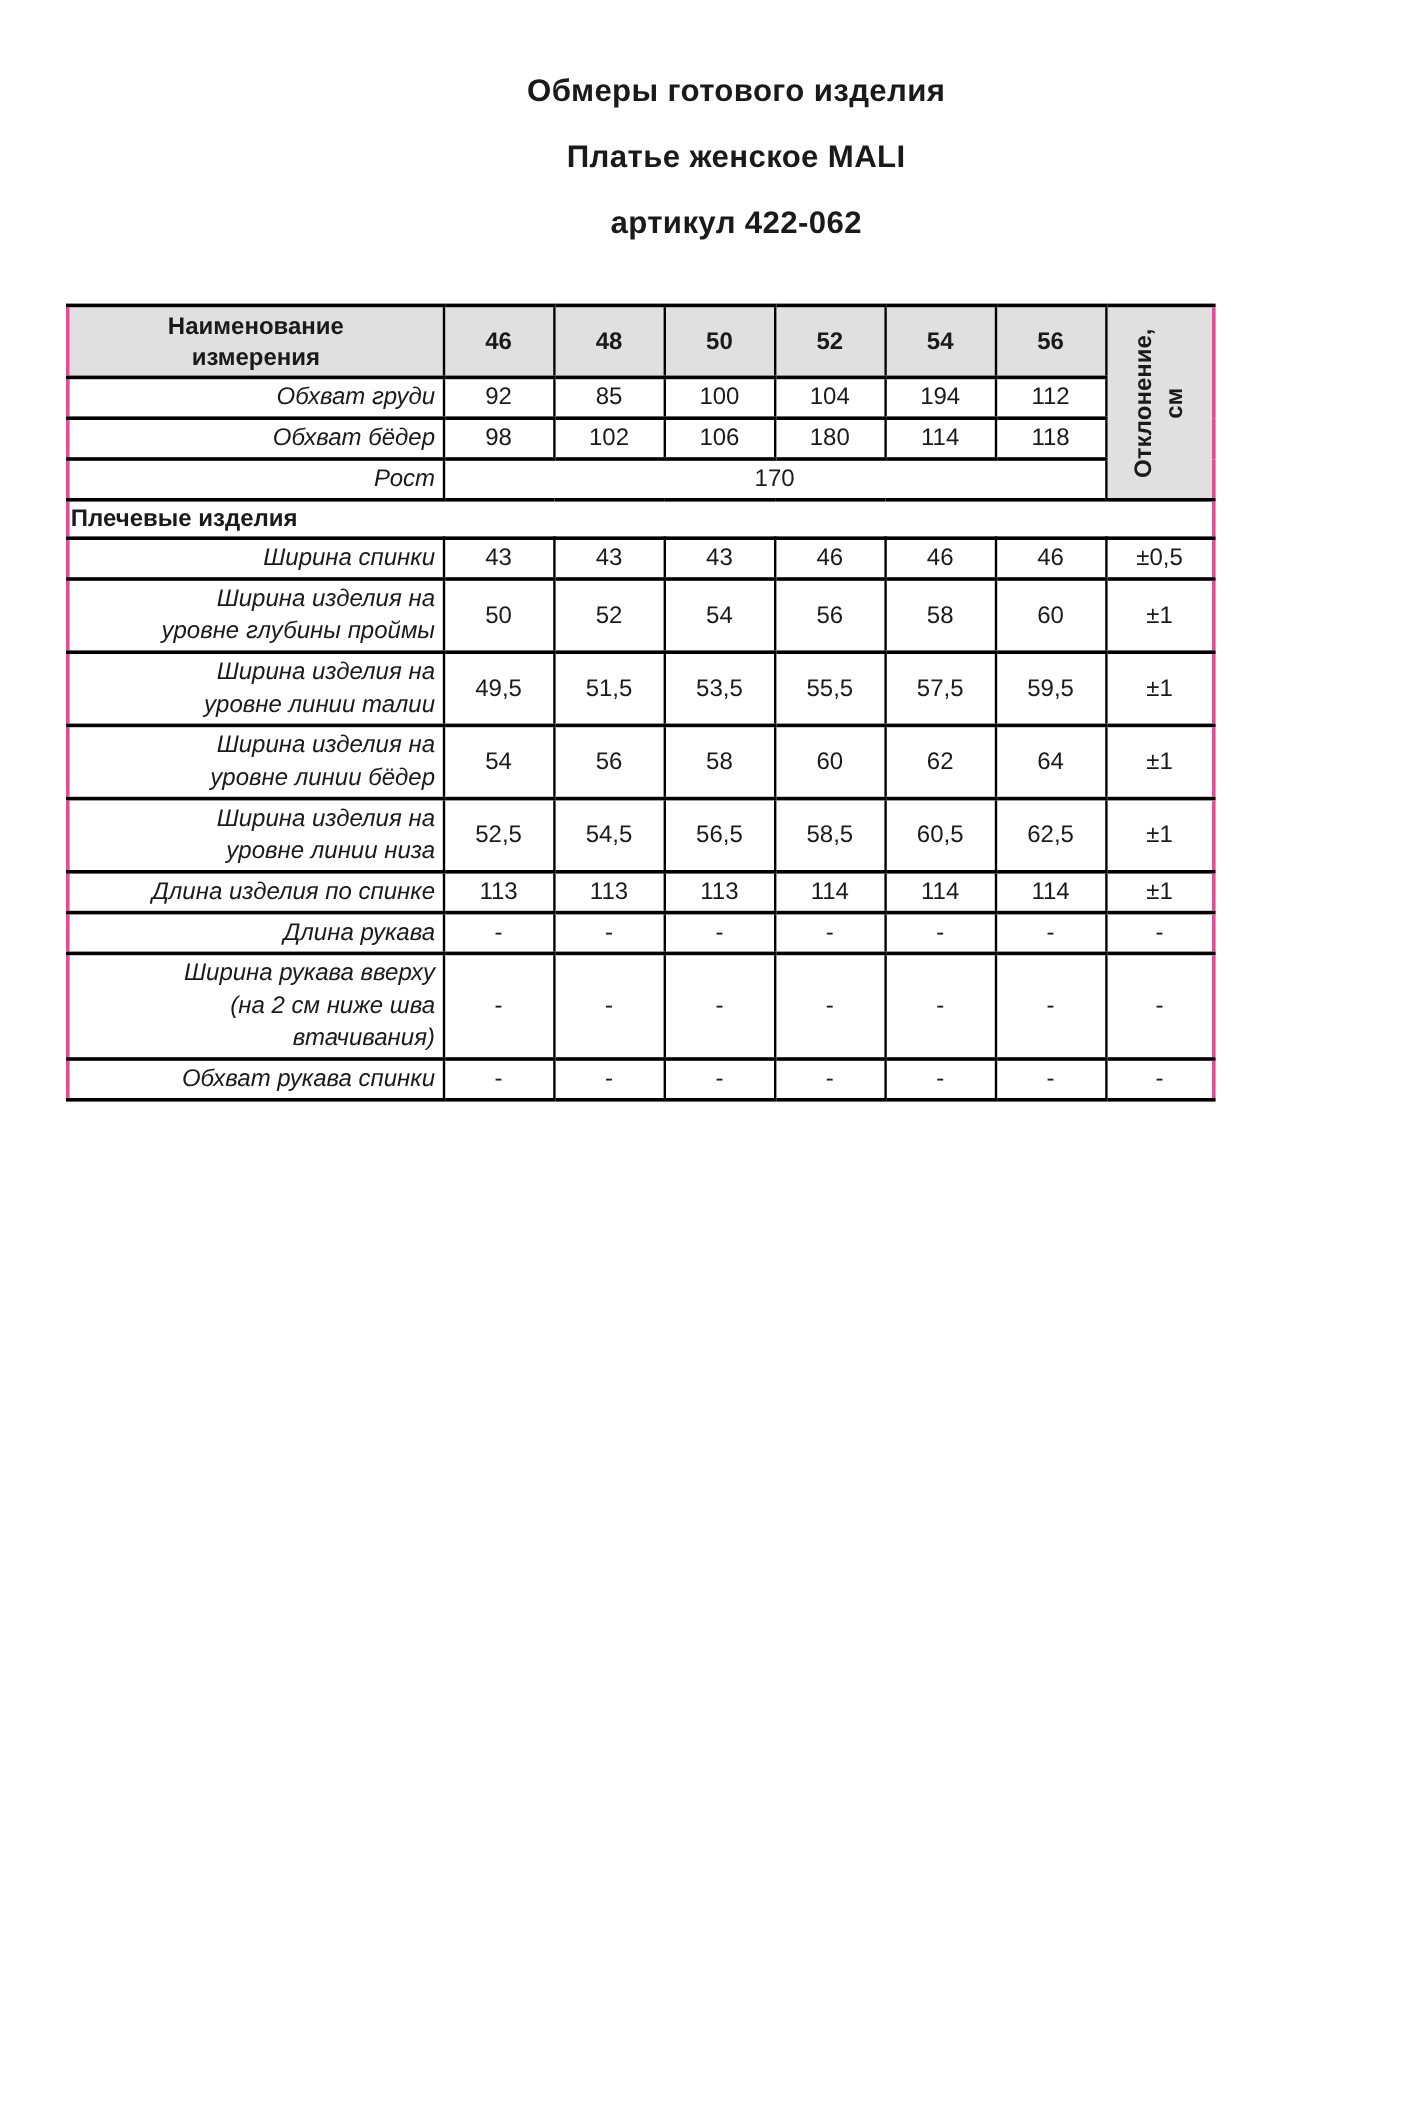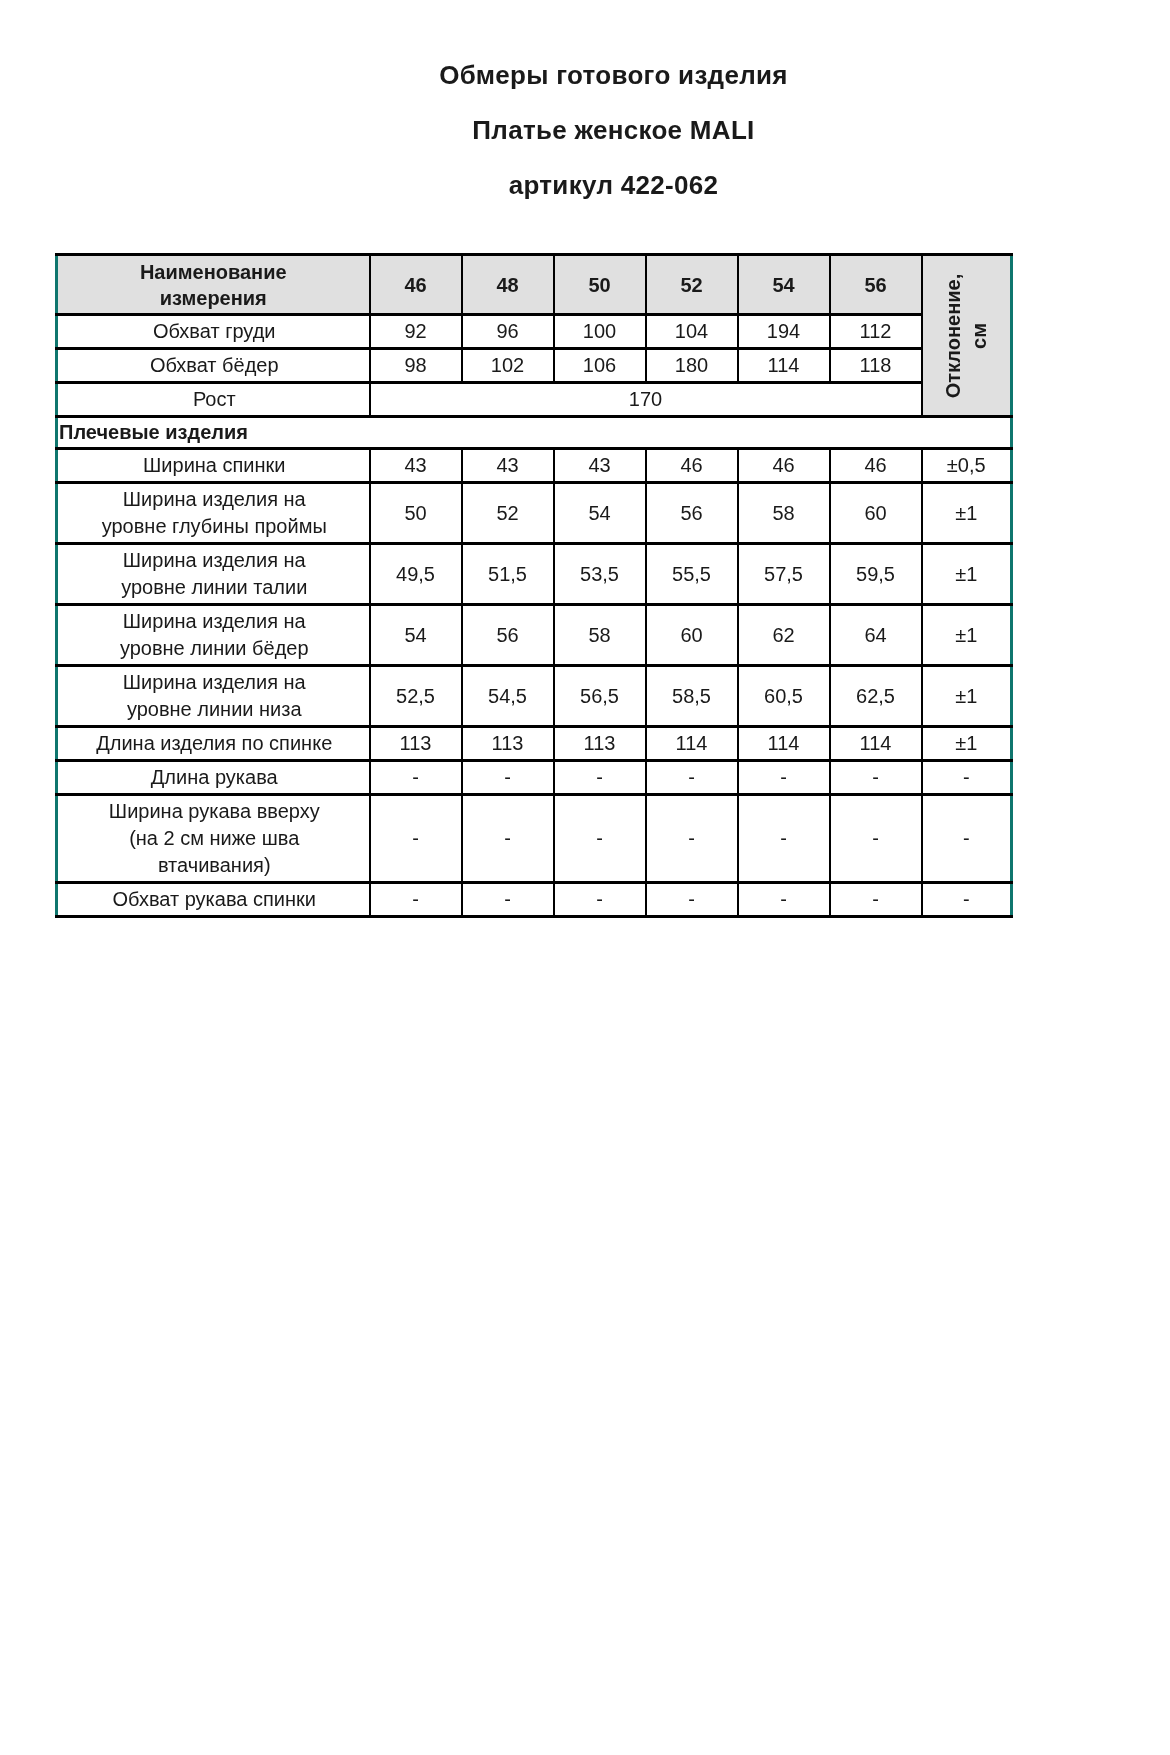--- a/index.html
+++ b/index.html
@@ -16,21 +16,21 @@
     text-align: center;
     font-weight: bold; font-size: 26px;
     letter-spacing: 0.3px;
     white-space: nowrap;
   }
   table.size-table {
     margin-top: 40px;
     border-collapse: collapse;
     table-layout: fixed;
     width: 955px;
-    border: 3px solid #0f766e;
+    border: 3px solid #ec4899;
   }
   table.size-table td {
     border-top: 3px solid #000;
     border-bottom: 3px solid #000;
     border-left: 2px solid #000;
     border-right: 2px solid #000;
     vertical-align: middle;
     font-size: 20px;
     overflow: hidden;
   }
@@ -39,25 +39,26 @@
   .r-2  { height: 56px; }
   .r-3  { height: 82px; }
   td.hdr {
     background: var(--header-bg, #e0e0e0);
     font-weight: bold;
     text-align: center;
     white-space: pre-line;
     line-height: 26px;
   }
   td.lbl {
-    text-align: center;
+    text-align: right;
     padding: 2px 6px 2px 8px;
     white-space: pre-line;
     font-size: 21px;
     line-height: 27px;
+    font-style: italic;
   }
   td.val { text-align: center; }
   td.sec {
     font-weight: bold;
     text-align: left;
     font-size: 21px;
   }
   td.dev-cell { padding: 0; background: var(--header-bg, #e0e0e0); }
   .dev-wrap { position: relative; height: 158px; width: 100%; }
   .rotated {
@@ -108,21 +109,21 @@
         <div class="dev-wrap">
           <div class="rotated">Отклонение,
 см</div>
         </div>
       </td>
     </tr>
 
     <tr class="r-s">
       <td class="lbl">Обхват груди</td>
       <td class="val">92</td>
-      <td class="val">96</td>
+      <td class="val">85</td>
       <td class="val">100</td>
       <td class="val">104</td>
       <td class="val">194</td>
       <td class="val">112</td>
     </tr>
 
     <tr class="r-s">
       <td class="lbl">Обхват бёдер</td>
       <td class="val">98</td>
       <td class="val">102</td>

